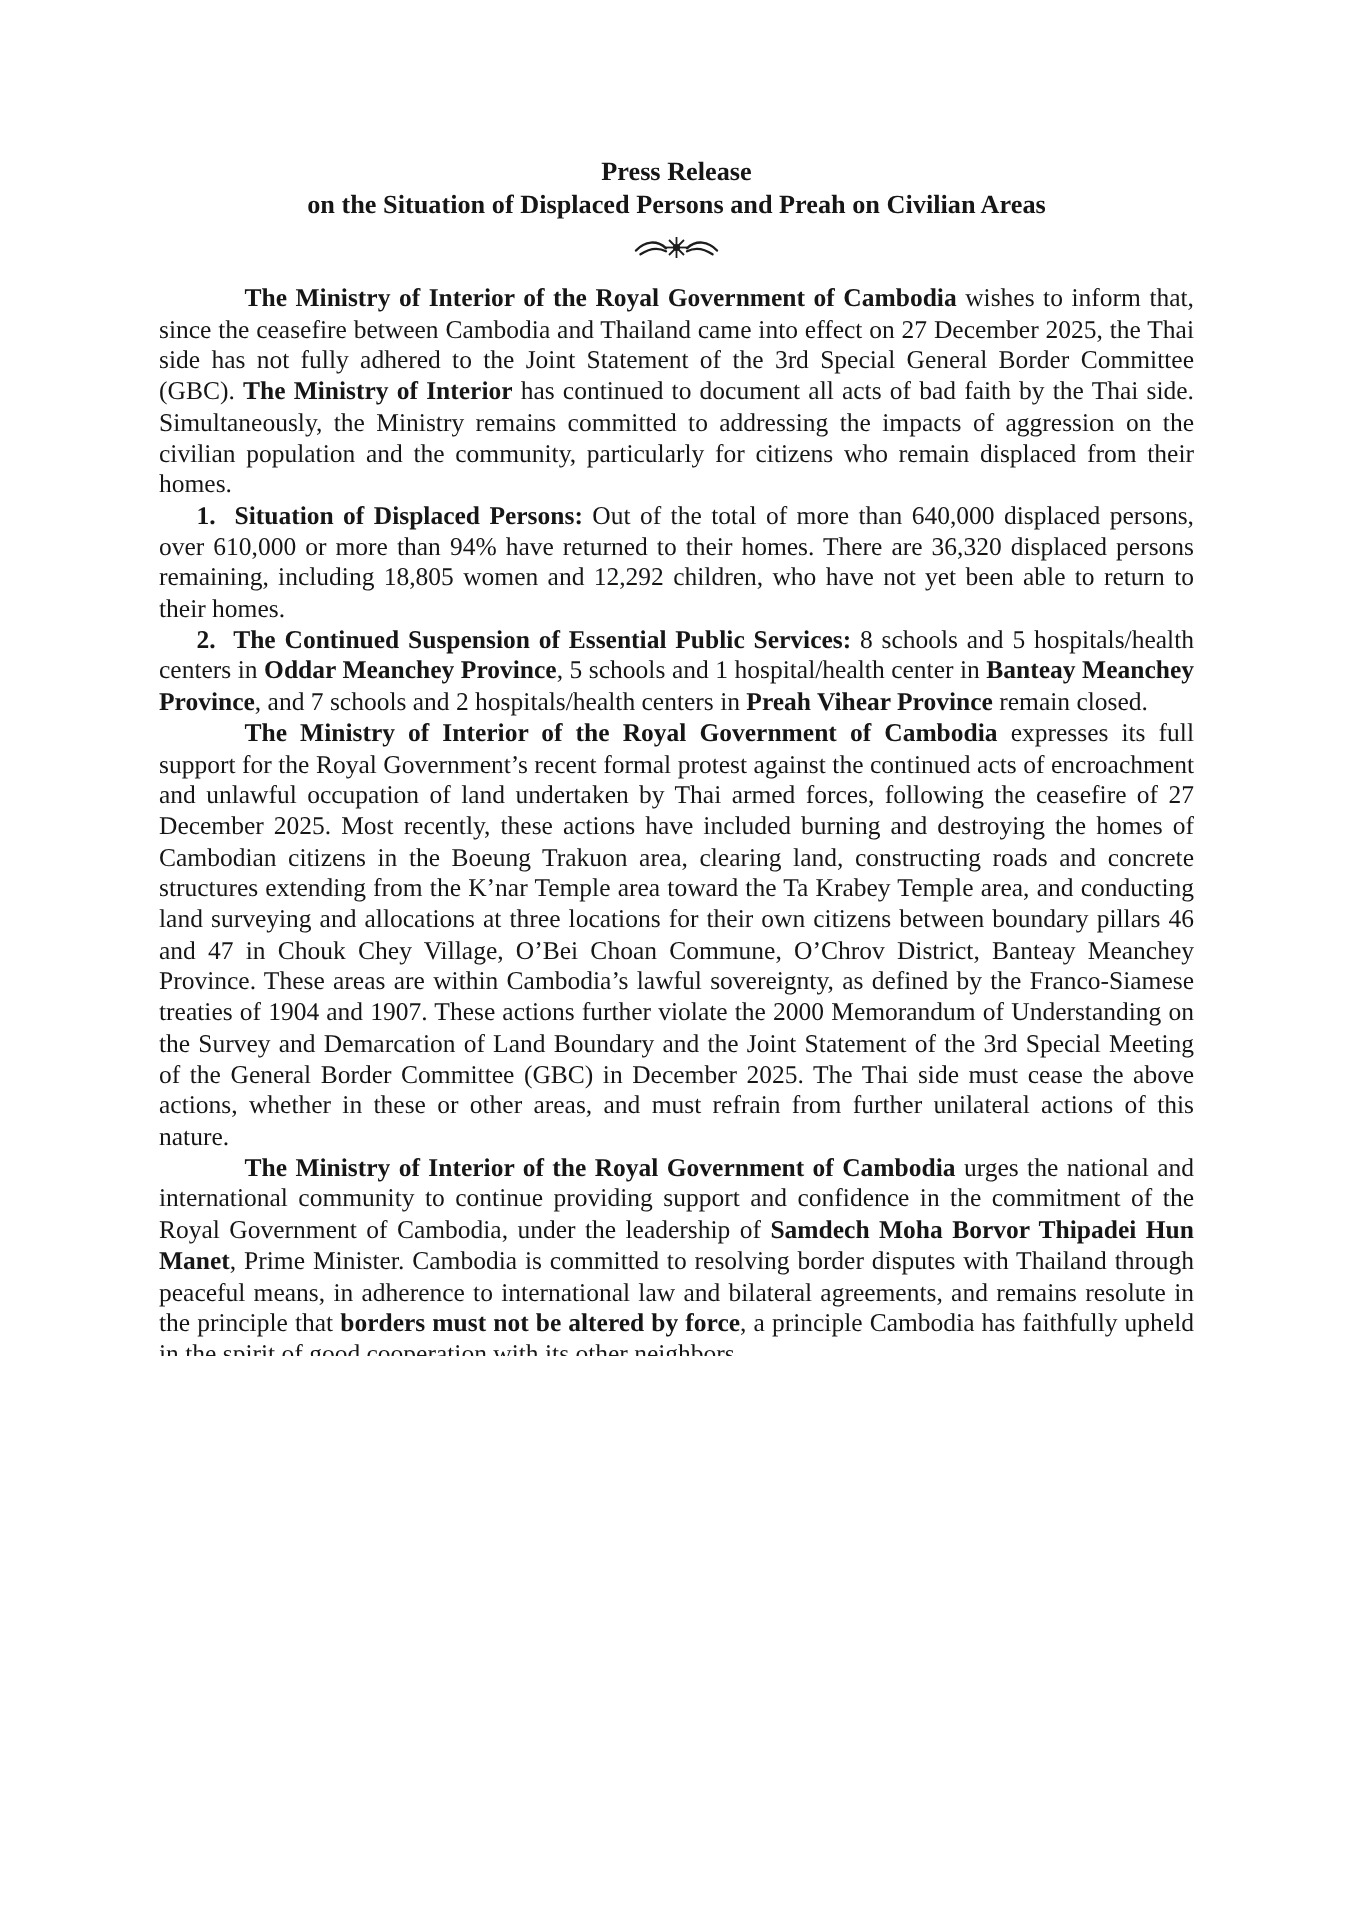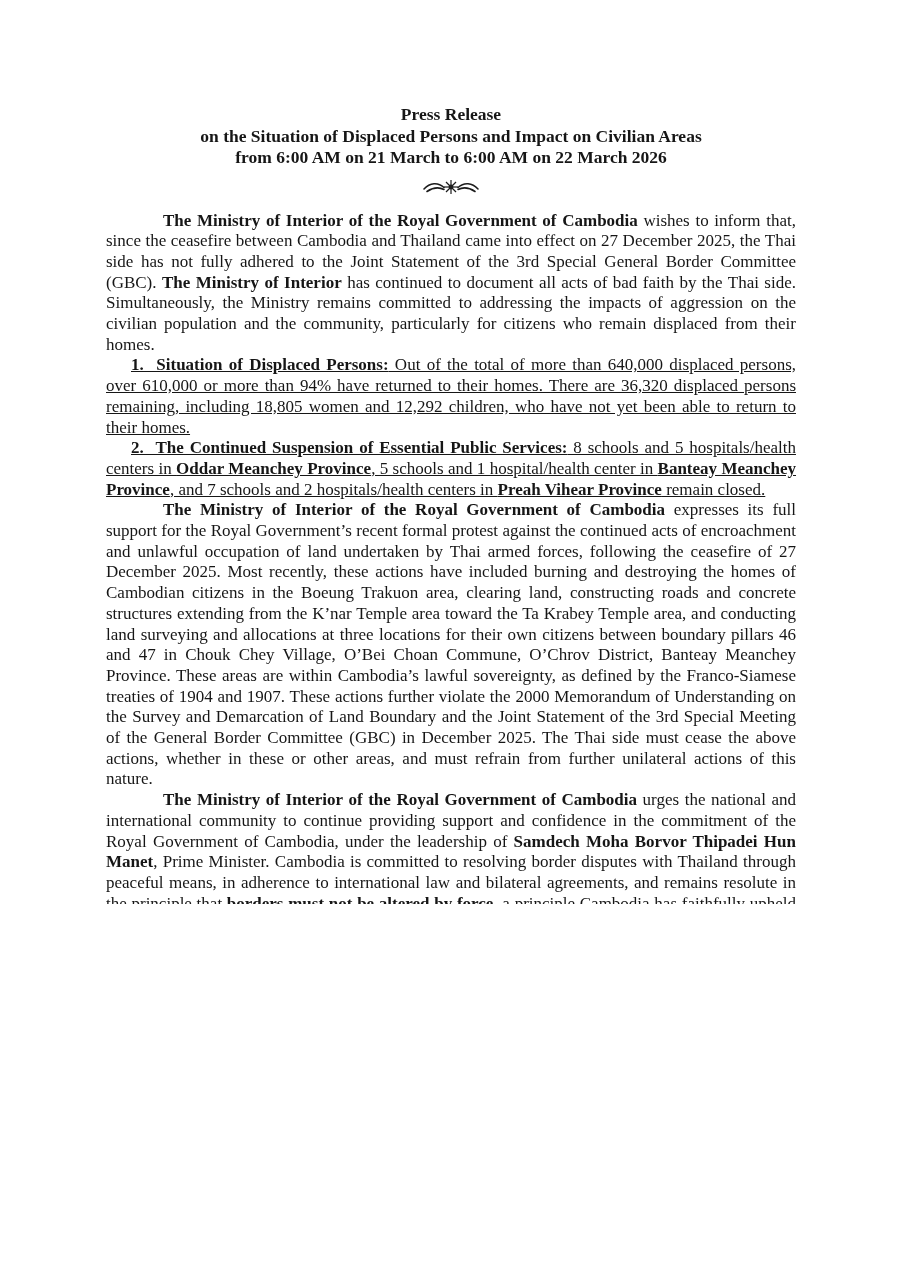--- a/index.html
+++ b/index.html
@@ -10,33 +10,32 @@
     background: #ffffff;
     color: #161616;
     font-family: "Liberation Serif", serif;
     padding: 104px 108px 0 106px;
     overflow: hidden;
   }
   .title-block { text-align: center; font-weight: bold; font-size: 17.5px; line-height: 21.5px; }
   .ornament-wrap { text-align: center; margin: 9px 0 13px 0; height: 20px; }
   .body-text { font-size: 17px; line-height: 20.7px; }
   .para { margin: 0; text-align: justify; text-indent: 57px; }
-  .para.item { text-indent: 25px; text-decoration: underline; }
+  .para.item { text-indent: 25px; }
   .b { font-weight: bold; }
   .dateline { margin: 22px 0 12px 0; text-align: right; font-size: 17px; }
 </style>
 </head>
 <body>
 
 <div class="page">
 
   <div class="title-block">
     <div>Press Release</div>
-    <div>on the Situation of Displaced Persons and Impact on Civilian Areas</div>
-    <div>from 6:00 AM on 21 March to 6:00 AM on 22 March 2026</div>
+    <div>on the Situation of Displaced Persons and Preah on Civilian Areas</div>
   </div>
 
   <div class="ornament-wrap">
     <svg width="58" height="18" viewBox="0 0 58 18">
       <g stroke="#1c1c1c" fill="none" stroke-width="1.6" stroke-linecap="round">
         <path d="M2 11 C8 4.5, 16 4, 22 9.5"></path>
         <path d="M5 13.5 C11 9.5, 17 9, 22 11.5"></path>
         <path d="M56 11 C50 4.5, 42 4, 36 9.5"></path>
         <path d="M53 13.5 C47 9.5, 41 9, 36 11.5"></path>
       </g>

